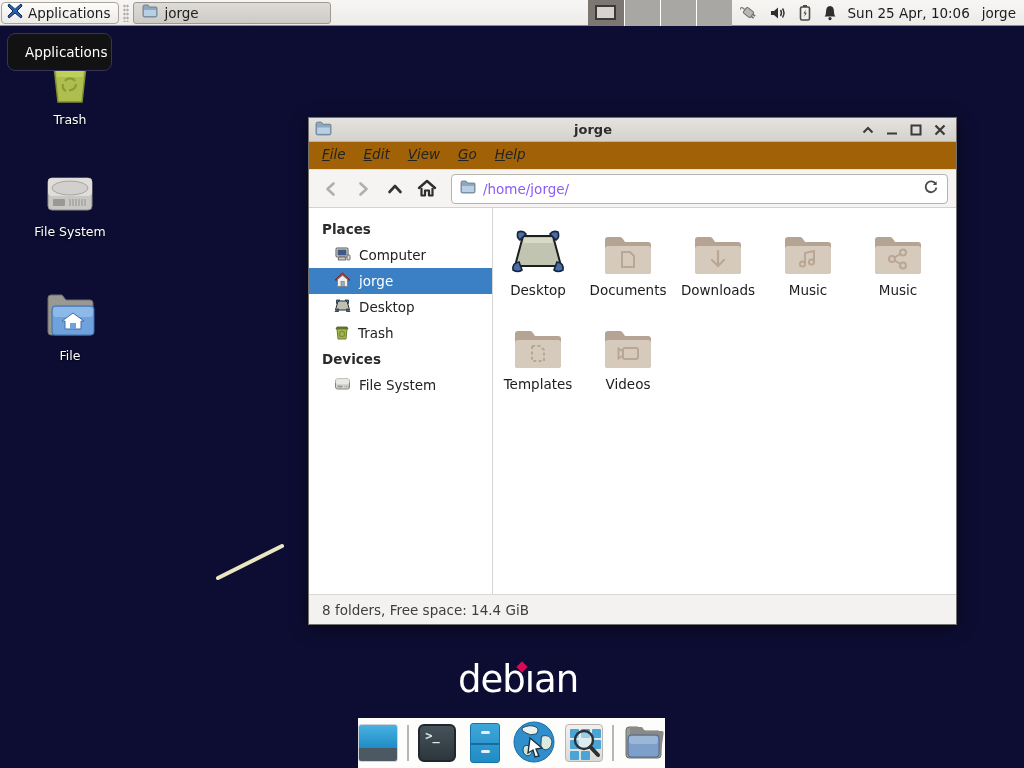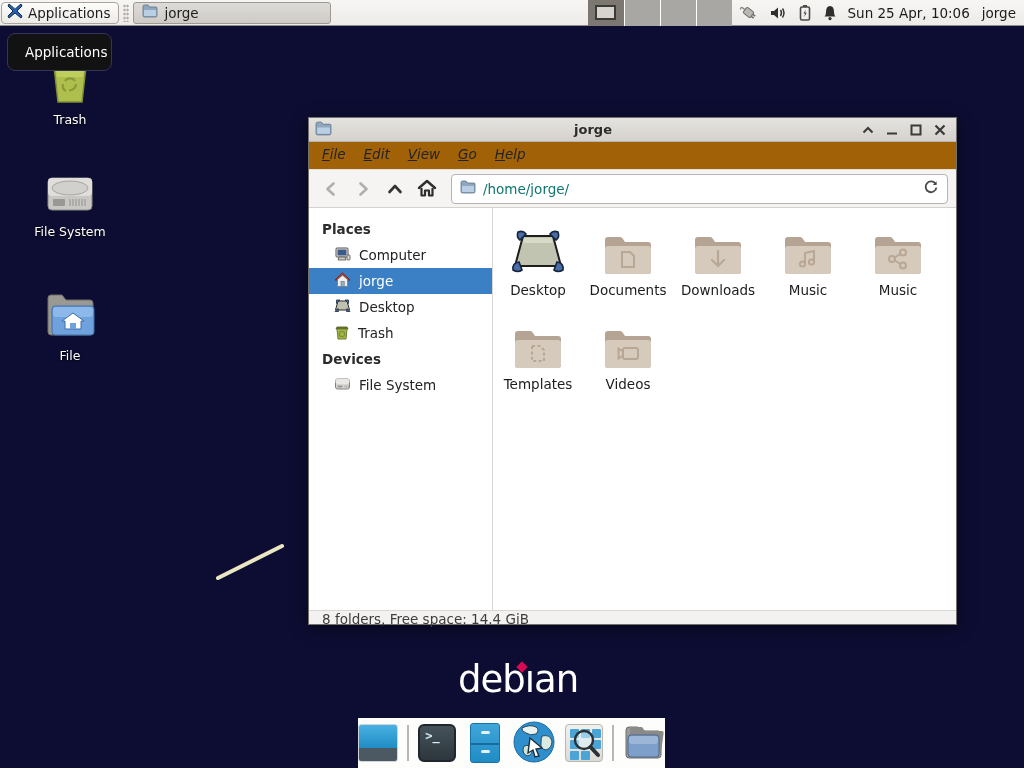--- a/index.html
+++ b/index.html
@@ -119,34 +119,34 @@
   .toolbar {
     height:39px; background:#f5f4f2; border-top:1px solid #e3e1dd; border-bottom:1px solid #d4d2cd;
     display:flex; align-items:center; padding:0 8px; gap:4px; flex:none;
   }
   .tool-btn { width:28px; height:28px; display:flex; align-items:center; justify-content:center; border-radius:3px; }
   .pathbar {
     flex:1; height:30px; margin-left:6px; background:#fff;
     border:1px solid #b7b4af; border-radius:4px;
     display:flex; align-items:center; padding:0 8px; gap:7px;
   }
-  .pathbar .ptext { flex:1; font-size:13.5px; color:#0f766e; }
+  .pathbar .ptext { flex:1; font-size:13.5px; color:#8b5cf6; }
   .win-body { flex:1; display:flex; min-height:0; }
   .sidebar { width:184px; background:#fff; border-right:1px solid #d9d7d3; padding-top:8px; flex:none; }
   .side-header { font-weight:bold; color:#2b2b2b; font-size:13.5px; padding:5px 0 5px 13px; }
   .side-item { height:26px; display:flex; align-items:center; gap:8px; padding-left:25px; color:#232323; font-size:13.5px; }
   .side-item.selected { background:#3b80c4; color:#fff; }
   .fileview { flex:1; background:#fff; position:relative; overflow:hidden;
     display:flex; flex-wrap:wrap; align-content:flex-start; padding:10px 0 0 0; }
   .file-cell { width:90px; height:94px; display:flex; flex-direction:column; align-items:center; }
   .file-cell .ficon { height:58px; display:flex; align-items:flex-end; justify-content:center; }
   .file-cell .flabel { margin-top:6px; font-size:13.5px; color:#1c1c1c; }
   .statusbar {
-    height:14px; background:#f3f2f0; border-top:1px solid #d9d7d3;
-    display:flex; align-items:flex-start; padding-left:13px;
+    height:30px; background:#f3f2f0; border-top:1px solid #d9d7d3;
+    display:flex; align-items:center; padding-left:13px;
     font-size:13.5px; color:#3d3d3d; flex:none;
   }
 </style>
 </head>
 <body>
 
 <div class="panel">
   <div class="panel-btn">
     <span>
       <svg width="16" height="16" viewBox="0 0 16 16">

